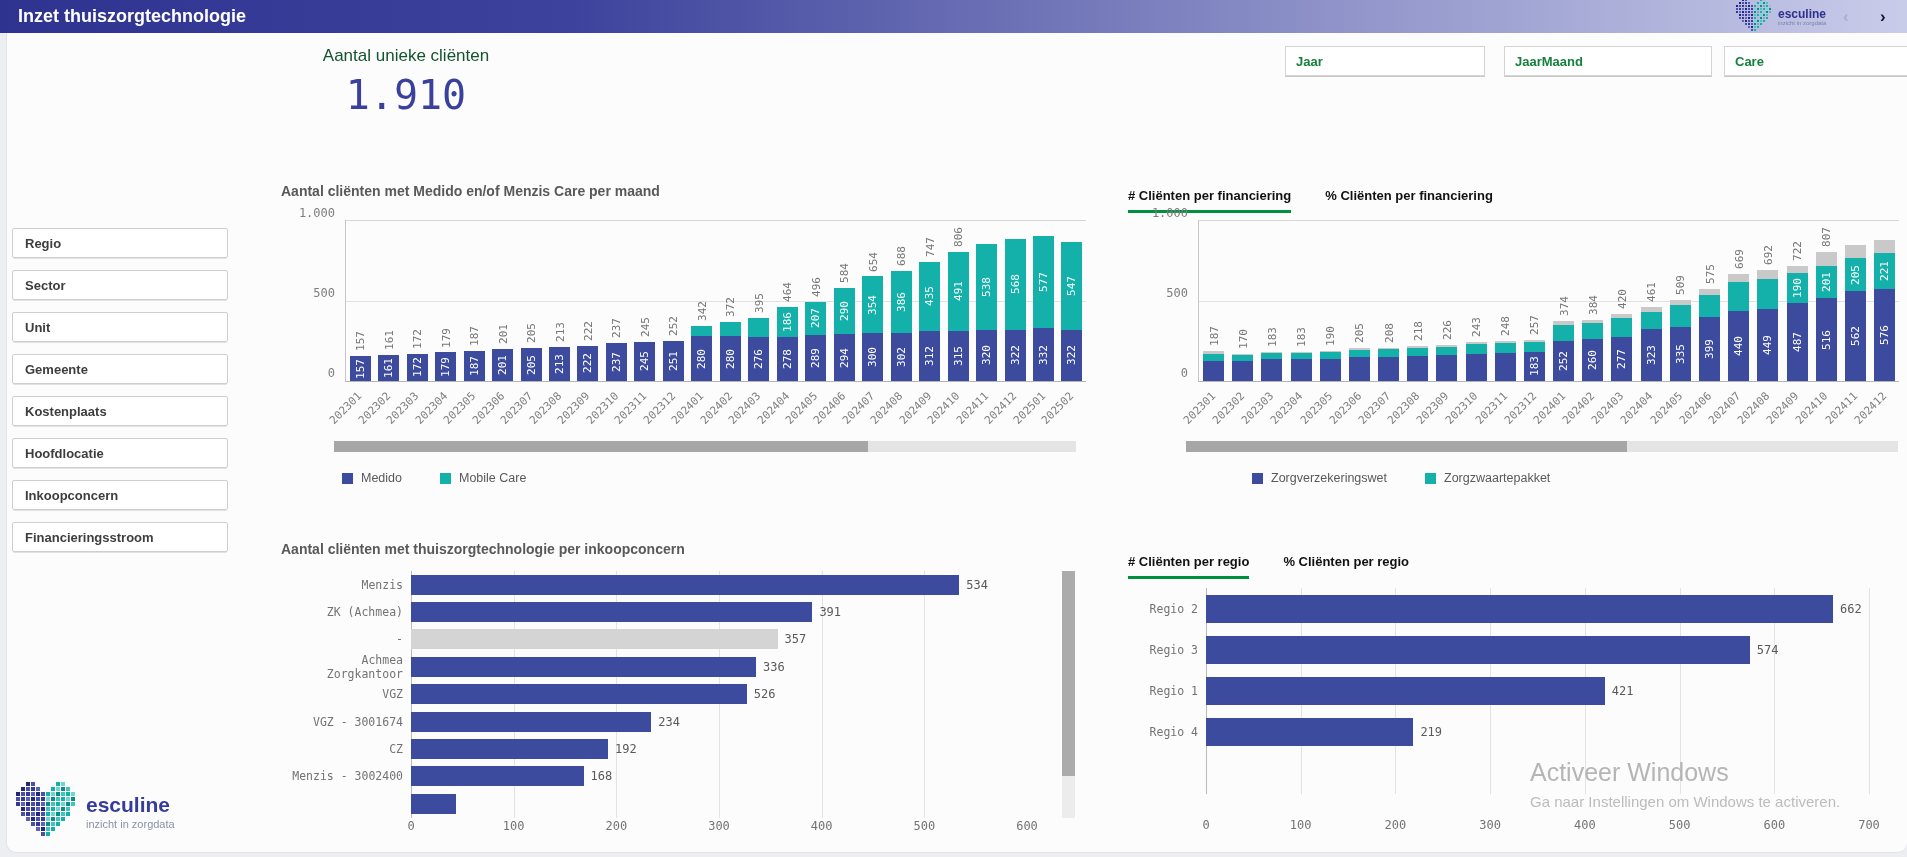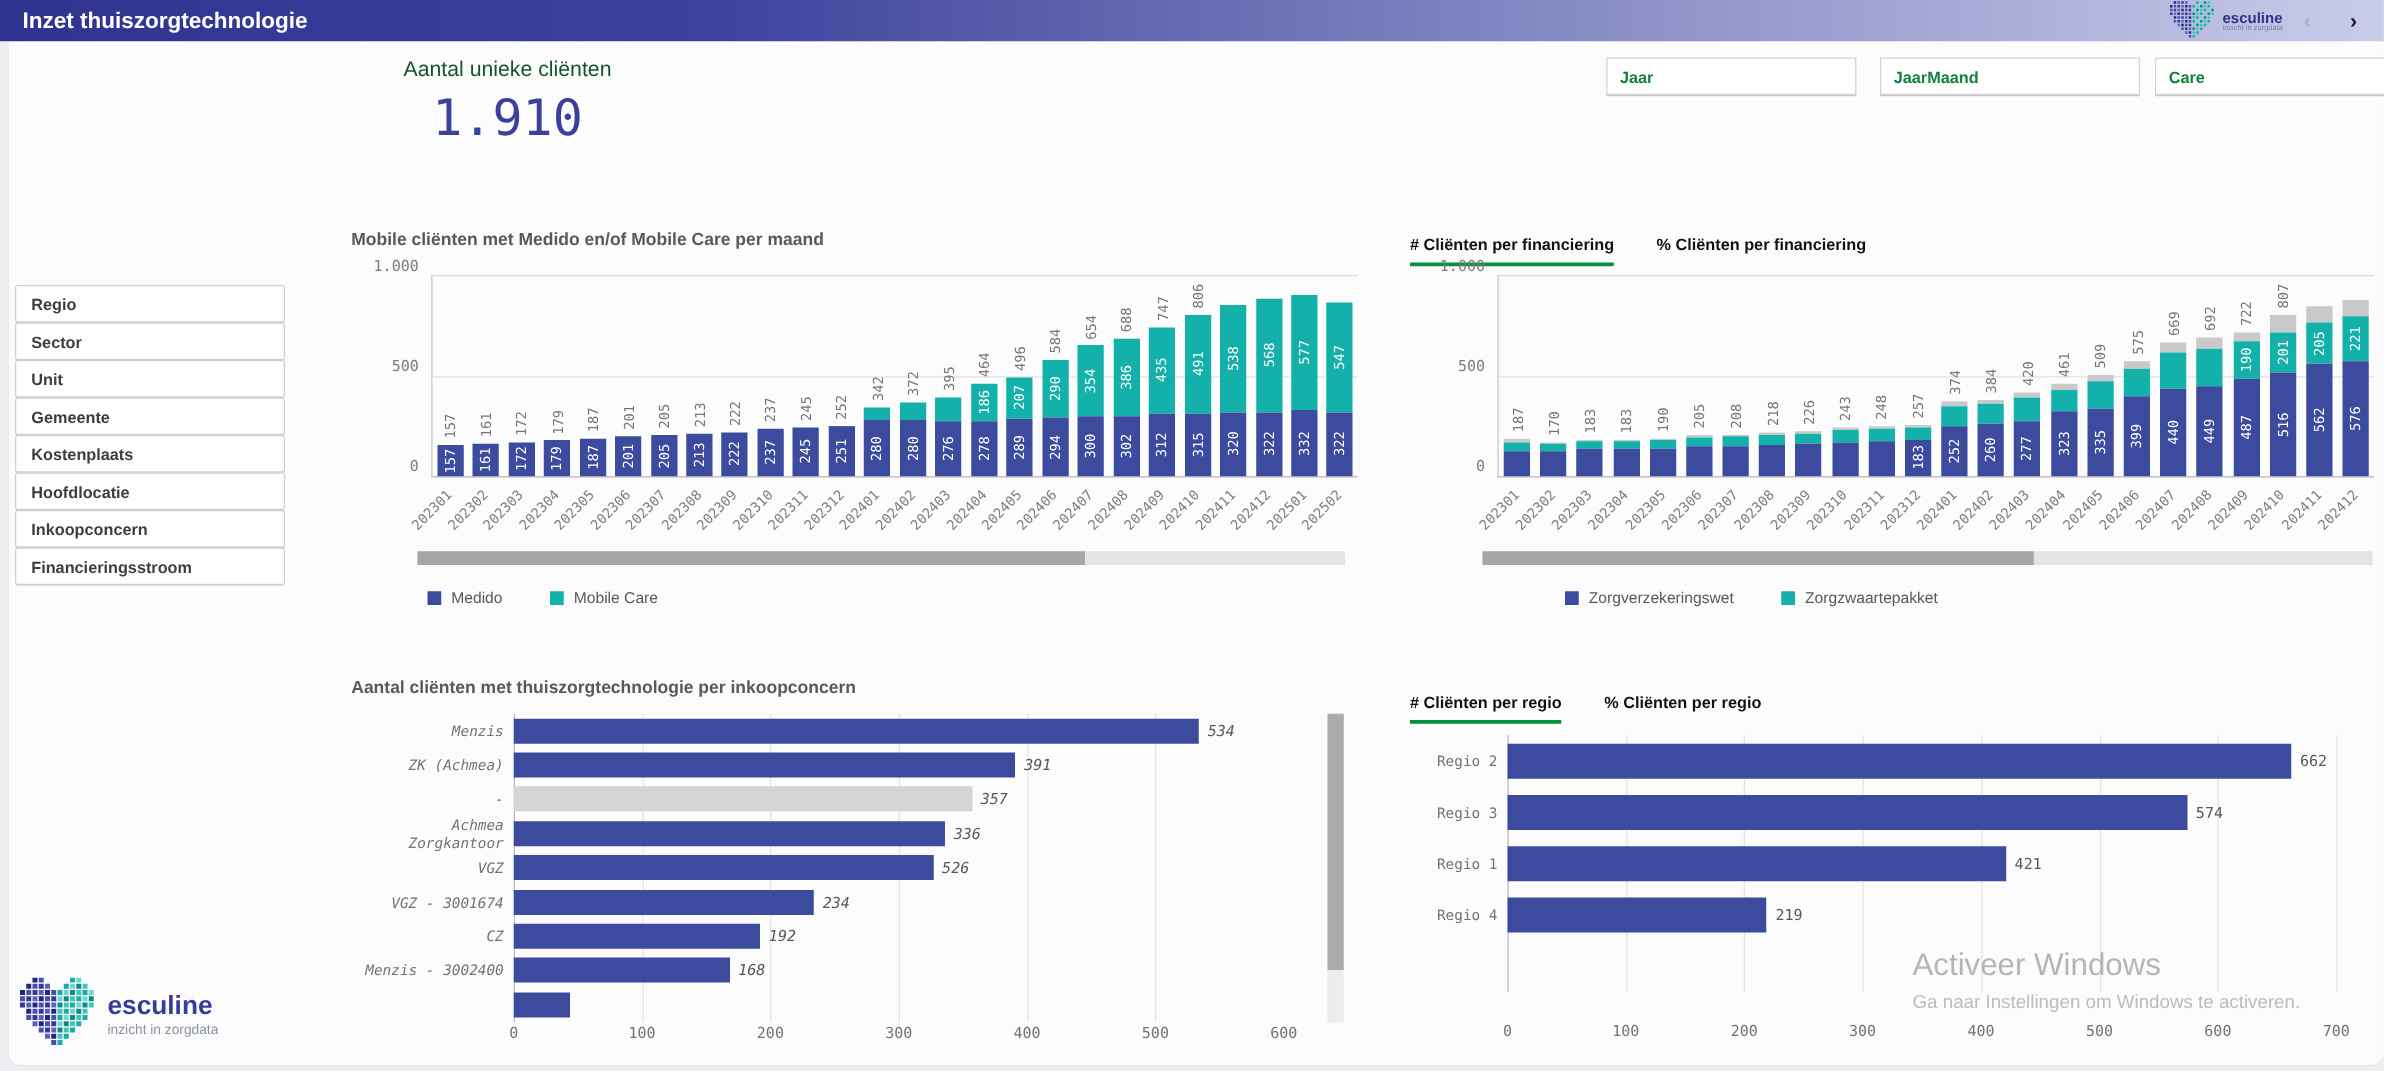--- a/index.html
+++ b/index.html
@@ -22,21 +22,21 @@
   
   #kpi{position:absolute;left:256px;top:46px;width:300px;text-align:center;}
   #kpi .kpi-label{font-size:17px;color:#14532d;}
   #kpi .kpi-value{margin-top:6px;font-size:40px;color:#3a409b;}
   
   #filters{position:absolute;left:1285px;top:46px;display:flex;}
   .filter-box{height:28px;background:#fff;border:1px solid #d4d4d4;box-shadow:0 1px 0 #c9c9c9;
     display:flex;align-items:center;padding-left:10px;cursor:pointer;}
   .filter-box span{font-weight:bold;font-size:13px;color:#15803d;}
   
-  #sidebar{position:absolute;left:12px;top:228px;display:flex;flex-direction:column;gap:0;}
+  #sidebar{position:absolute;left:12px;top:228px;display:flex;flex-direction:column;gap:12px;}
   .side-btn{width:202px;height:28px;background:#fff;border:1px solid #cfcfcf;border-radius:2px;
     box-shadow:0 2px 0 -1px #e2e2e2;display:flex;align-items:center;padding-left:12px;cursor:pointer;}
   .side-btn span{font-weight:bold;font-size:13px;color:#3d3d3d;}
   
   .ctitle{font-weight:bold;font-size:14px;color:#595959;}
   #chart1{position:absolute;left:281px;top:183px;width:812px;height:330px;}
   #chart2{position:absolute;left:1128px;top:183px;width:779px;height:330px;}
   .vplot{position:absolute;display:flex;align-items:flex-end;
     border-top:1px solid #d6d6d6;border-left:1px solid #c6c6c6;border-bottom:1px solid #b5b5b5;}
   .vplot .midgrid{position:absolute;left:0;right:0;top:50%;height:1px;background:#e1e1e1;}
@@ -72,21 +72,21 @@
   
   .tabsrow{position:absolute;left:0;top:0;display:flex;gap:34px;}
   .tab{font-weight:bold;font-size:13px;color:#111;padding-bottom:7px;cursor:pointer;}
   .tab.active{border-bottom:3px solid #00913f;}
   #tabs1{left:0px;top:5px;}
   #tabs3{left:0px;top:2px;}
   
   #chart3{position:absolute;left:281px;top:541px;width:802px;height:310px;}
   #chart4{position:absolute;left:1128px;top:552px;width:760px;height:300px;}
   .hrows{position:absolute;overflow:hidden;}
-  #hr3{left:0;top:30px;width:746px;height:247px;font-style:italic;}
+  #hr3{left:0;top:30px;width:746px;height:247px;}
   #hr4{left:0;top:36px;width:744px;height:206px;}
   .grid{position:absolute;top:0;bottom:0;}
   .gline{position:absolute;top:0;bottom:0;width:1px;background:#e3e3e3;}
   .gline.zero{background:#b9b9b9;}
   .hrow{position:relative;display:flex;align-items:center;}
   .hlabel{text-align:right;font-size:11.5px;color:#737373;padding-right:8px;box-sizing:border-box;}
   .htrack{position:relative;flex:1;height:100%;display:flex;align-items:center;}
   .hbar{height:100%;cursor:pointer;}
   .hval{margin-left:7px;font-size:12px;color:#595959;}
   .haxis{position:absolute;height:16px;}
@@ -250,21 +250,21 @@
     </div>
     <div class="side-btn">
       <span>Inkoopconcern</span>
     </div>
     <div class="side-btn">
       <span>Financieringsstroom</span>
     </div>
   </div>
 
 <div id="chart1">
-  <div class="ctitle">Mobile cliënten met Medido en/of Mobile Care per maand</div>
+  <div class="ctitle">Aantal cliënten met Medido en/of Menzis Care per maand</div>
   <div class="yticks" id="yt0">
       <span class="ytick num" style="bottom: -7px;">0</span>
       <span class="ytick num" style="bottom: 73px;">500</span>
       <span class="ytick num" style="bottom: 153px;">1.000</span>
     </div>
   <div class="vplot" id="vplot0">
       <div class="midgrid"></div>
       <div class="vcell">
         <div class="stack">
           <div class="seg" style="height: 25.1px; background: rgb(60, 75, 158);">

